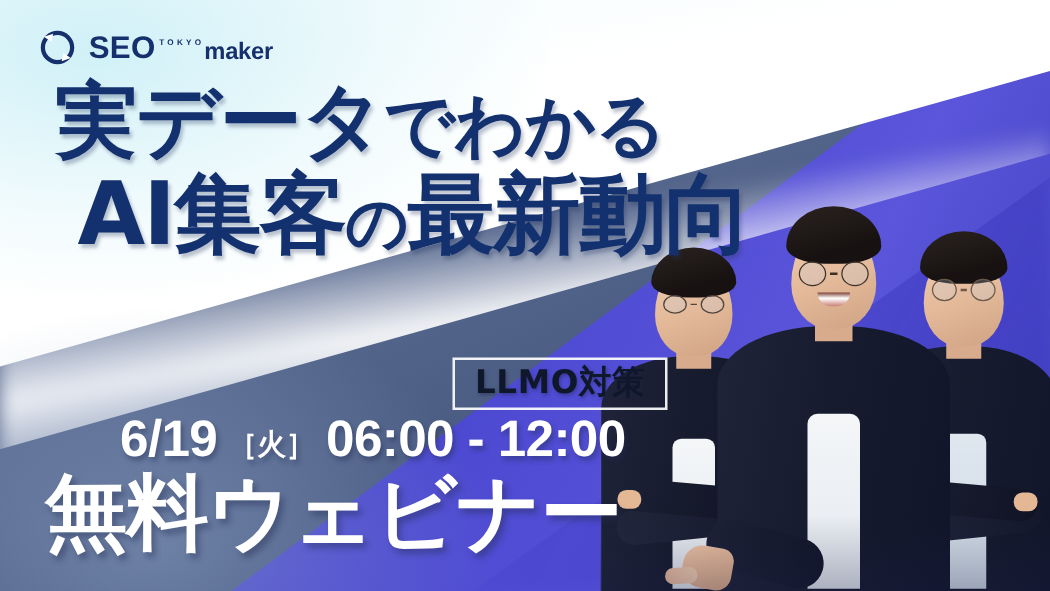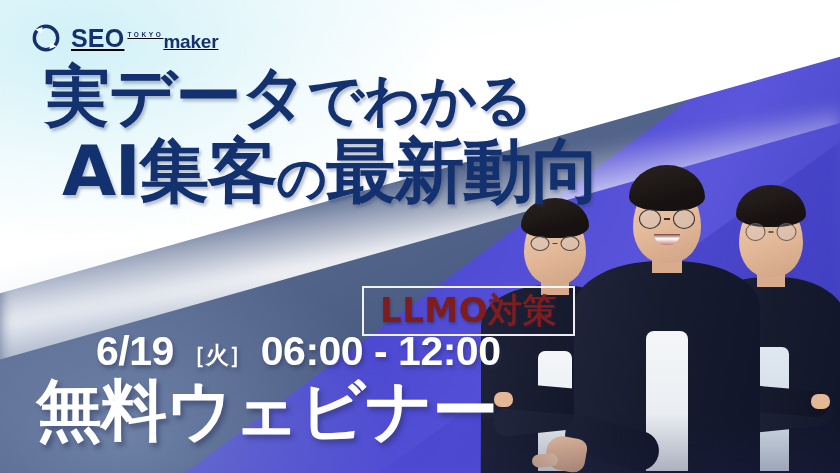--- a/index.html
+++ b/index.html
@@ -61,21 +61,20 @@
     position:absolute; left:-60px; bottom:-90px;
     width:460px; height:320px;
     background:radial-gradient(ellipse at 40% 60%, rgba(150,172,205,.45) 0%, rgba(120,140,180,0) 70%);
   }
 
   
   .logo {
     position:absolute; left:30px; top:22px;
     display:flex; align-items:center; gap:9px;
     z-index:9;
-    text-decoration:underline;
   }
   .logo-mark { width:32px; height:32px; display:block; }
   .logo-type { display:flex; align-items:flex-end; gap:1px; }
   .logo-seo {
     font-size:25px; font-weight:700; letter-spacing:.2px;
     color:#16306d; line-height:1;
     font-family:"Liberation Sans", sans-serif;
   }
   .logo-stack { display:flex; flex-direction:row; align-items:flex-start; margin-left:1px; }
   .logo-tokyo {
@@ -112,21 +111,21 @@
   .hl-2 .small { font-size:50px; }
 
   
   .badge {
     position:absolute; left:362px; top:286px;
     border:2px solid rgba(255,255,255,.92);
     padding:5px 16px 7px 16px;
     z-index:8;
   }
   .badge-text {
-    color:#7f1d1d; font-weight:700; font-size:34px; line-height:1;
+    color:#0f172a; font-weight:700; font-size:26px; line-height:1;
     letter-spacing:.5px;
     font-family:"DejaVu Sans","Liberation Sans",sans-serif;
     text-shadow:1px 2px 3px rgba(30,35,75,.45);
     white-space:nowrap;
   }
 
   
   .date-row {
     position:absolute; left:96px; top:331px;
     display:flex; align-items:baseline; gap:9px;

